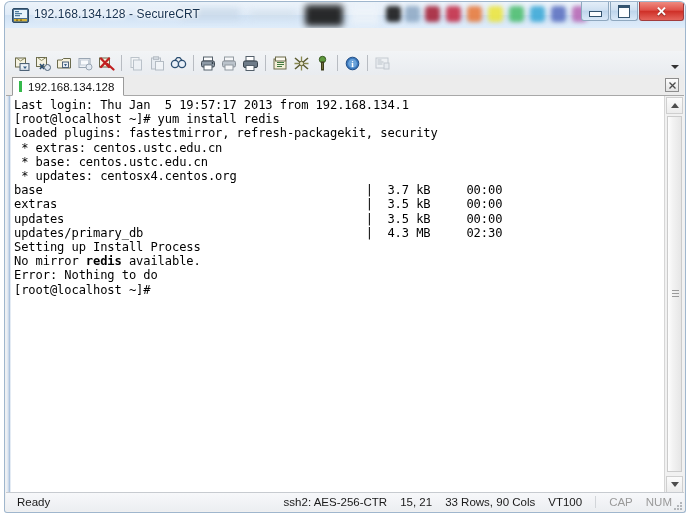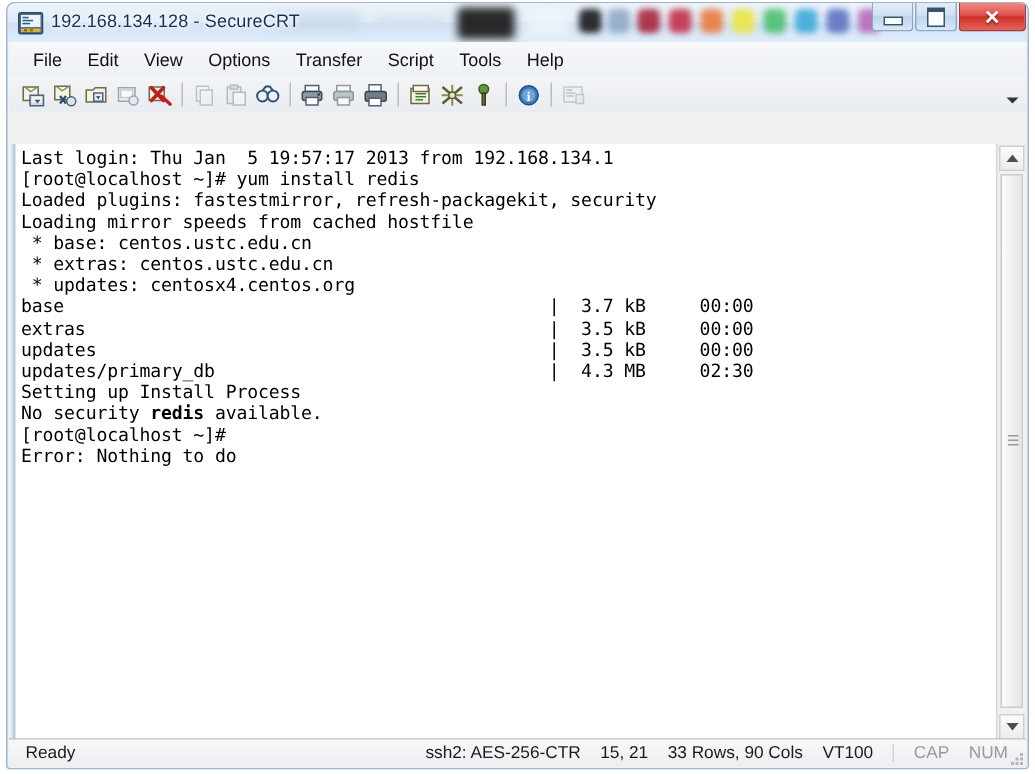--- a/index.html
+++ b/index.html
@@ -442,30 +442,20 @@
             </div>
         </div>
         <div class="wbtn close">
           <div class="glyph">✕</div>
         </div>
       </div>
     </div>
 
     <div class="client">
 
-      <div class="menubar">
-        <div class="menu-item">File</div>
-        <div class="menu-item">Edit</div>
-        <div class="menu-item">View</div>
-        <div class="menu-item">Options</div>
-        <div class="menu-item">Transfer</div>
-        <div class="menu-item">Script</div>
-        <div class="menu-item">Tools</div>
-        <div class="menu-item">Help</div>
-      </div>
 
       <div class="toolbar">
 
         <div class="tb-btn">
           <svg width="17" height="17" viewBox="0 0 17 17">
             <rect x="1.5" y="3" width="10" height="9" fill="#f5f3e2" stroke="#6b6b4d"></rect>
             <path d="M2.5 3 L6.5 6 L11 3" fill="none" stroke="#8a8a5e"></path>
             <rect x="6" y="8.5" width="9" height="7" fill="#cfd8e3" stroke="#4e6377"></rect>
             <rect x="7" y="9.5" width="7" height="4" fill="#eef3f8"></rect>
             <path d="M9 11.5 L11 14 L13 11.5" fill="#365f86"></path>
@@ -604,41 +594,51 @@
             <rect x="3.5" y="8.5" width="5" height="1" fill="#7d8995"></rect>
             <rect x="10" y="8" width="5" height="6" fill="#dfe5ec" stroke="#8f9aa6"></rect>
           </svg>
         </div>
 
         <div class="tb-overflow">
           <div class="caret"></div>
         </div>
       </div>
 
+      <div class="tabstrip">
+        <div class="tab">
+          <span class="tab-led"></span>
+          <span>192.168.134.128</span>
+        </div>
+        <div class="tab-close">
+          <svg width="9" height="9" viewBox="0 0 9 9">
+            <path d="M1.5 1.5 L7.5 7.5 M7.5 1.5 L1.5 7.5" stroke="#4b4b4b" stroke-width="1.3"></path>
+          </svg>
+        </div>
+      </div>
 
       <div class="term-wrap">
 
         <div class="term-left-edge"></div>
 
         <div class="term-screen">
           <div class="term-line">Last login: Thu Jan  5 19:57:17 2013 from 192.168.134.1</div>
           <div class="term-line">[root@localhost ~]# yum install redis</div>
           <div class="term-line">Loaded plugins: fastestmirror, refresh-packagekit, security</div>
-          <div class="term-line">Loading mirror speeds from cached hostfile</div>
+          <div class="term-line"> * extras: centos.ustc.edu.cn</div>
           <div class="term-line"> * base: centos.ustc.edu.cn</div>
-          <div class="term-line"> * extras: centos.ustc.edu.cn</div>
           <div class="term-line"> * updates: centosx4.centos.org</div>
           <div class="term-line">base                                             |  3.7 kB     00:00</div>
           <div class="term-line">extras                                           |  3.5 kB     00:00</div>
           <div class="term-line">updates                                          |  3.5 kB     00:00</div>
           <div class="term-line">updates/primary_db                               |  4.3 MB     02:30</div>
           <div class="term-line">Setting up Install Process</div>
-          <div class="term-line"><span>No security </span><b>redis</b><span> available.</span></div>
+          <div class="term-line"><span>No mirror </span><b>redis</b><span> available.</span></div>
+          <div class="term-line">Error: Nothing to do</div>
           <div class="term-line"><span>[root@localhost ~]#</span><span class="term-cursor"></span></div>
-          <div class="term-line">Error: Nothing to do</div>
         </div>
 
         <div class="vscroll">
           <div class="sb-arrow up">
             <div class="tri"></div>
           </div>
           <div class="sb-thumb">
             <div class="sb-grip">
               <i></i>
                 <i></i>

